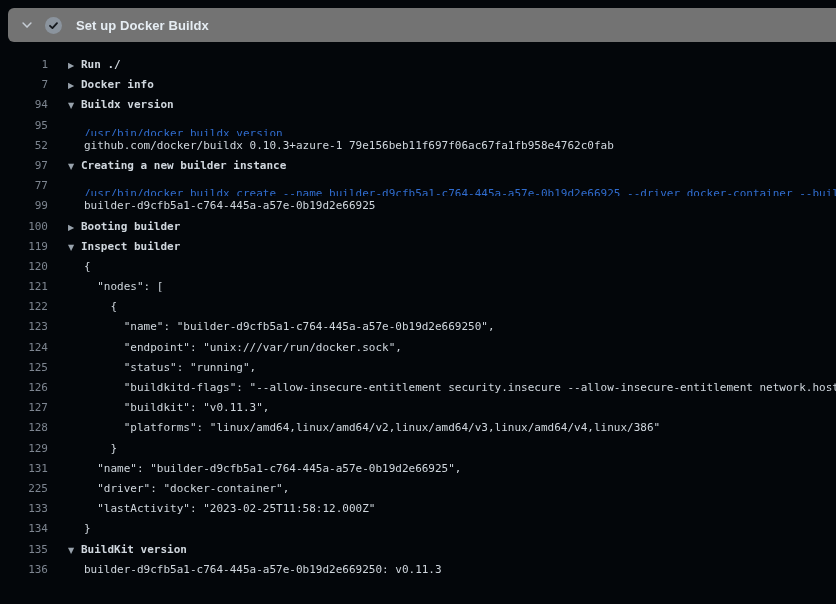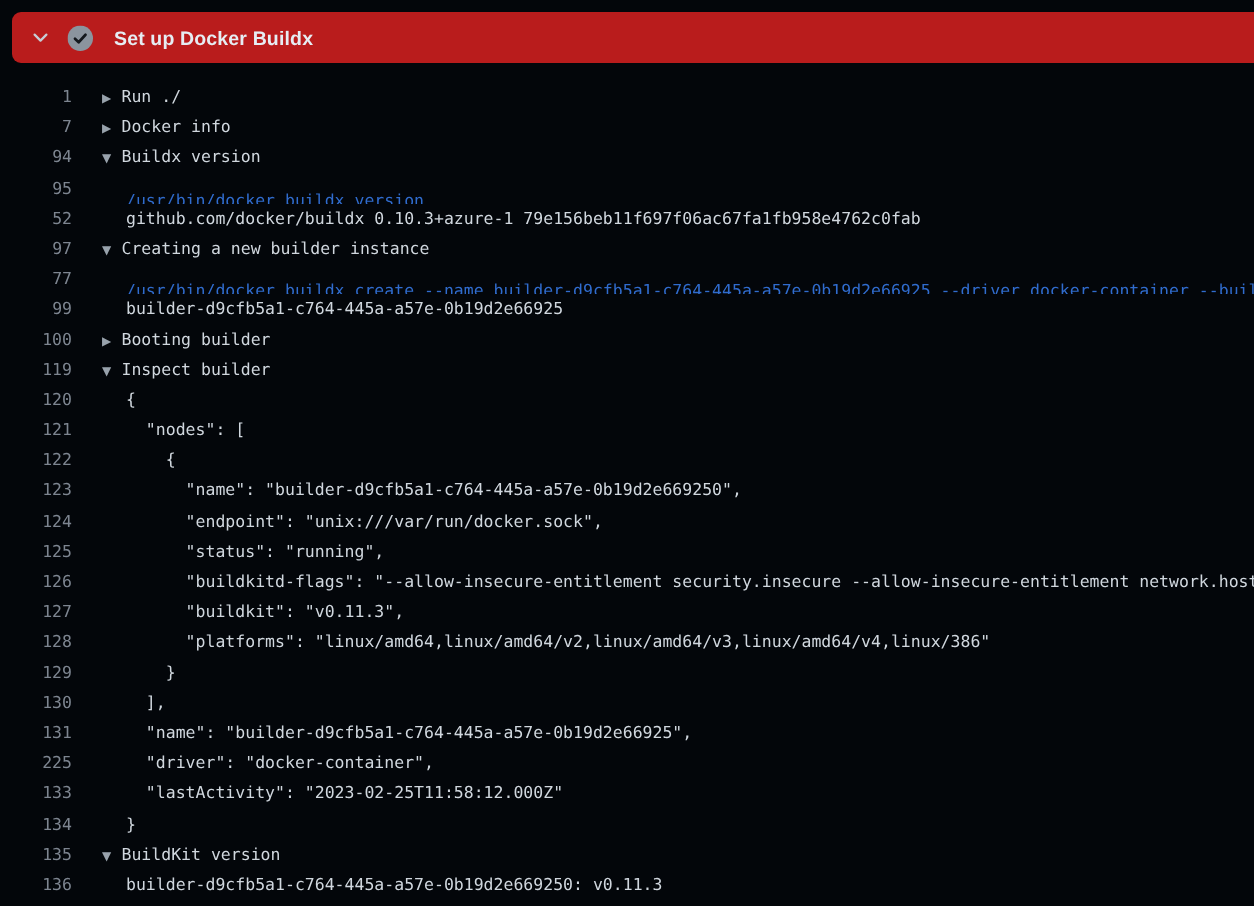--- a/index.html
+++ b/index.html
@@ -6,21 +6,21 @@
   body{
     width:836px;height:604px;overflow:hidden;
     background:#03060a;
     font-family:"Liberation Sans","DejaVu Sans",sans-serif;
   }
   .page{position:relative;width:836px;height:604px;background:#03060a;}
 
   
   .step-header{
     position:absolute;left:8px;top:8px;right:0;height:34px;
-    background:#b91c1c;border-radius:6px 0 0 6px;
+    background:#737373;border-radius:6px 0 0 6px;
     display:flex;align-items:center;
     padding-left:12px;box-sizing:border-box;
     cursor:pointer;
   }
   .chev{width:14px;height:14px;display:inline-flex;flex:none;}
   .check{width:17px;height:17px;display:inline-flex;flex:none;margin-left:11px;}
   .step-title{
     margin-left:14px;
     color:#e6edf3;font-size:13px;font-weight:700;letter-spacing:.1px;
   }
@@ -34,21 +34,21 @@
     overflow:hidden;
   }
   .row{display:flex;height:20.2px;white-space:pre;}
   .num{
     width:48px;flex:none;text-align:right;color:#7d8590;
     user-select:none;cursor:pointer;
   }
   .content{
     padding-left:36px;color:#d0d7de;overflow:hidden;flex:1;
   }
-  .row.group .content{padding-left:20px;color:#d0d7de;cursor:pointer;}
+  .row.group .content{padding-left:20px;color:#d0d7de;cursor:pointer;font-weight:bold;}
   .row.command .content{color:#306cce;margin-top:8px;}
   .tri{
     display:inline-block;width:13px;font-size:8px;color:#98a2ac;
     font-family:"DejaVu Sans",sans-serif;
   }
 </style>
 </head>
 <body>
 
 <div class="page">
@@ -82,21 +82,20 @@
       <div class="row"><span class="num">120</span><span class="content">{</span></div>
       <div class="row"><span class="num">121</span><span class="content">  "nodes": [</span></div>
       <div class="row"><span class="num">122</span><span class="content">    {</span></div>
       <div class="row"><span class="num">123</span><span class="content">      "name": "builder-d9cfb5a1-c764-445a-a57e-0b19d2e669250",</span></div>
       <div class="row"><span class="num">124</span><span class="content">      "endpoint": "unix:///var/run/docker.sock",</span></div>
       <div class="row"><span class="num">125</span><span class="content">      "status": "running",</span></div>
       <div class="row"><span class="num">126</span><span class="content">      "buildkitd-flags": "--allow-insecure-entitlement security.insecure --allow-insecure-entitlement network.host",</span></div>
       <div class="row"><span class="num">127</span><span class="content">      "buildkit": "v0.11.3",</span></div>
       <div class="row"><span class="num">128</span><span class="content">      "platforms": "linux/amd64,linux/amd64/v2,linux/amd64/v3,linux/amd64/v4,linux/386"</span></div>
       <div class="row"><span class="num">129</span><span class="content">    }</span></div>
-      <div class="row"><span class="num">130</span><span class="content">  ],</span></div>
       <div class="row"><span class="num">131</span><span class="content">  "name": "builder-d9cfb5a1-c764-445a-a57e-0b19d2e66925",</span></div>
       <div class="row"><span class="num">225</span><span class="content">  "driver": "docker-container",</span></div>
       <div class="row"><span class="num">133</span><span class="content">  "lastActivity": "2023-02-25T11:58:12.000Z"</span></div>
       <div class="row"><span class="num">134</span><span class="content">}</span></div>
       <div class="row group"><span class="num">135</span><span class="content"><span class="tri">▼</span><span>BuildKit version</span></span></div>
       <div class="row"><span class="num">136</span><span class="content">builder-d9cfb5a1-c764-445a-a57e-0b19d2e669250: v0.11.3</span></div>
     </div>
 
 </div>
 

